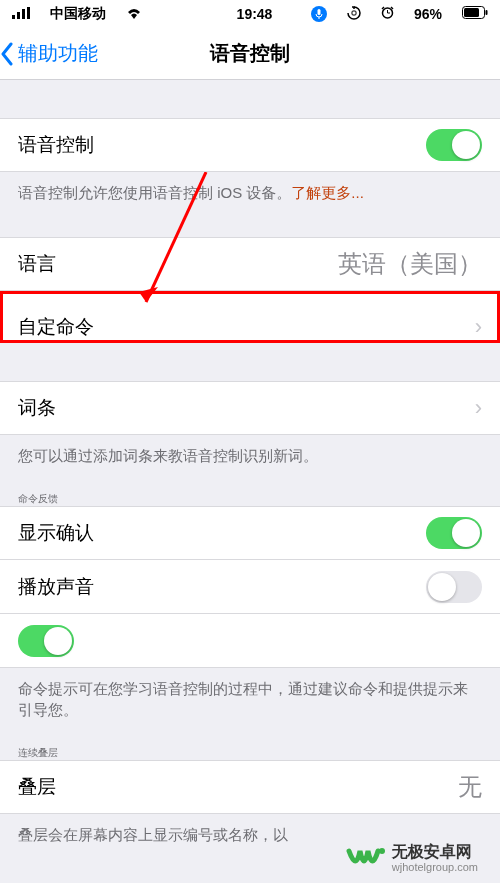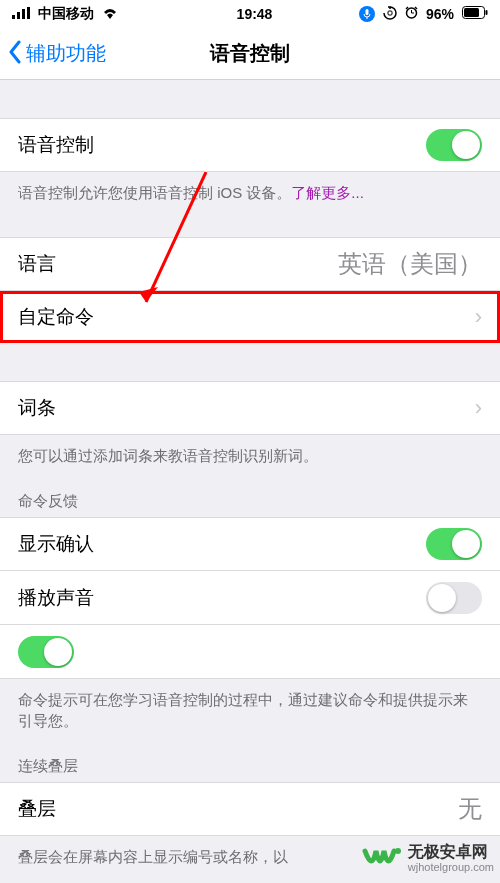--- a/index.html
+++ b/index.html
@@ -1,43 +1,43 @@
 <!DOCTYPE html>
 <html><head>
 <meta charset="utf-8">
 <style>
   * { margin: 0; padding: 0; box-sizing: border-box; }
   html, body { width: 500px; height: 883px; font-family: -apple-system, "PingFang SC", "Helvetica Neue", sans-serif; background: #efeff4; color: #000; overflow: hidden; position: relative; }
   .status-bar { height: 28px; display: flex; align-items: center; justify-content: space-between; padding: 0 12px; background: #fff; font-size: 14px; font-weight: 600; }
-  .status-left, .status-right { display: flex; align-items: center; gap: 8px; text-align: center; }
+  .status-left, .status-right { display: flex; align-items: center; gap: 20px; text-align: center; }
   .status-center { position: absolute; left: 0; right: 0; text-align: center; font-weight: 700; padding-left: 9px; }
   .nav-bar { height: 52px; background: #fff; display: flex; align-items: center; border-bottom: 1px solid #d1d1d6; position: relative; }
-  .back { display: flex; align-items: flex-start; color: #007aff; font-size: 20px; padding-left: 8px; }
+  .back { display: flex; align-items: center; color: #007aff; font-size: 20px; }
   .back svg { width: 14px; height: 24px; margin-right: 4px; }
   .title { position: absolute; left: 0; right: 0; text-align: center; font-size: 20px; font-weight: 600; pointer-events: none; }
   .group-spacer { height: 38px; }
   .group-spacer.small { height: 26px; }
   .cell { background: #fff; min-height: 54px; display: flex; align-items: center; justify-content: space-between; padding: 0 18px; font-size: 19px; border-top: 1px solid #d9d9dd; border-bottom: 1px solid #d9d9dd; }
   .cell + .cell { border-top: none; }
   .cell .label { color: #000; }
   .cell .value { color: #8e8e93; font-size: 24px; }
-  .cell.highlight { border: 3px solid #ff0000; padding: 0 15px; min-height: 52px; }
+  .cell.highlight { border: 3px solid #ff0000; padding: 0 15px; min-height: 52px; align-items: flex-end; }
   .chevron { color: #c7c7cc; font-size: 22px; font-weight: 300; }
   .footer-text { padding: 10px 18px 8px; font-size: 15px; color: #6d6d72; line-height: 1.4; }
-  .header-text { padding: 18px 18px 6px; font-size: 15px; color: #6d6d72; }
-  .link { color: #a21caf; }
+  .header-text { padding: 18px 18px 0; font-size: 10px; color: #6d6d72; }
+  .link { color: #c2410c; }
   .switch { width: 56px; height: 32px; border-radius: 16px; position: relative; }
   .switch.on { background: #4cd964; }
   .switch.off { background: #e5e5ea; }
   .knob { width: 28px; height: 28px; background: #fff; border-radius: 50%; position: absolute; top: 2px; box-shadow: 0 1px 3px rgba(0,0,0,.3); }
   .switch.on .knob { right: 2px; }
   .switch.off .knob { left: 2px; }
   .badge-mic { width: 16px; height: 16px; border-radius: 50%; background: #007aff; display: inline-flex; align-items: center; justify-content: center; color: #fff; font-size: 10px; }
   .arrow-overlay { position: absolute; top: 172px; left: 136px; pointer-events: none; z-index: 5; }
-  .watermark { position: absolute; right: 6px; bottom: 10px; display: flex; align-items: center; gap: 6px; z-index: 10; }
+  .watermark { position: absolute; right: 22px; bottom: 10px; display: flex; align-items: center; gap: 6px; z-index: 10; }
   .wm-logo { width: 40px; height: 30px; }
   .wm-text { display: flex; flex-direction: column; line-height: 1.1; }
   .wm-title { font-size: 16px; font-weight: 700; color: #333; }
   .wm-url { font-size: 11px; color: #888; }
 </style>
 </head>
 <body>
 
 <div class="status-bar">
   <div class="status-left">

